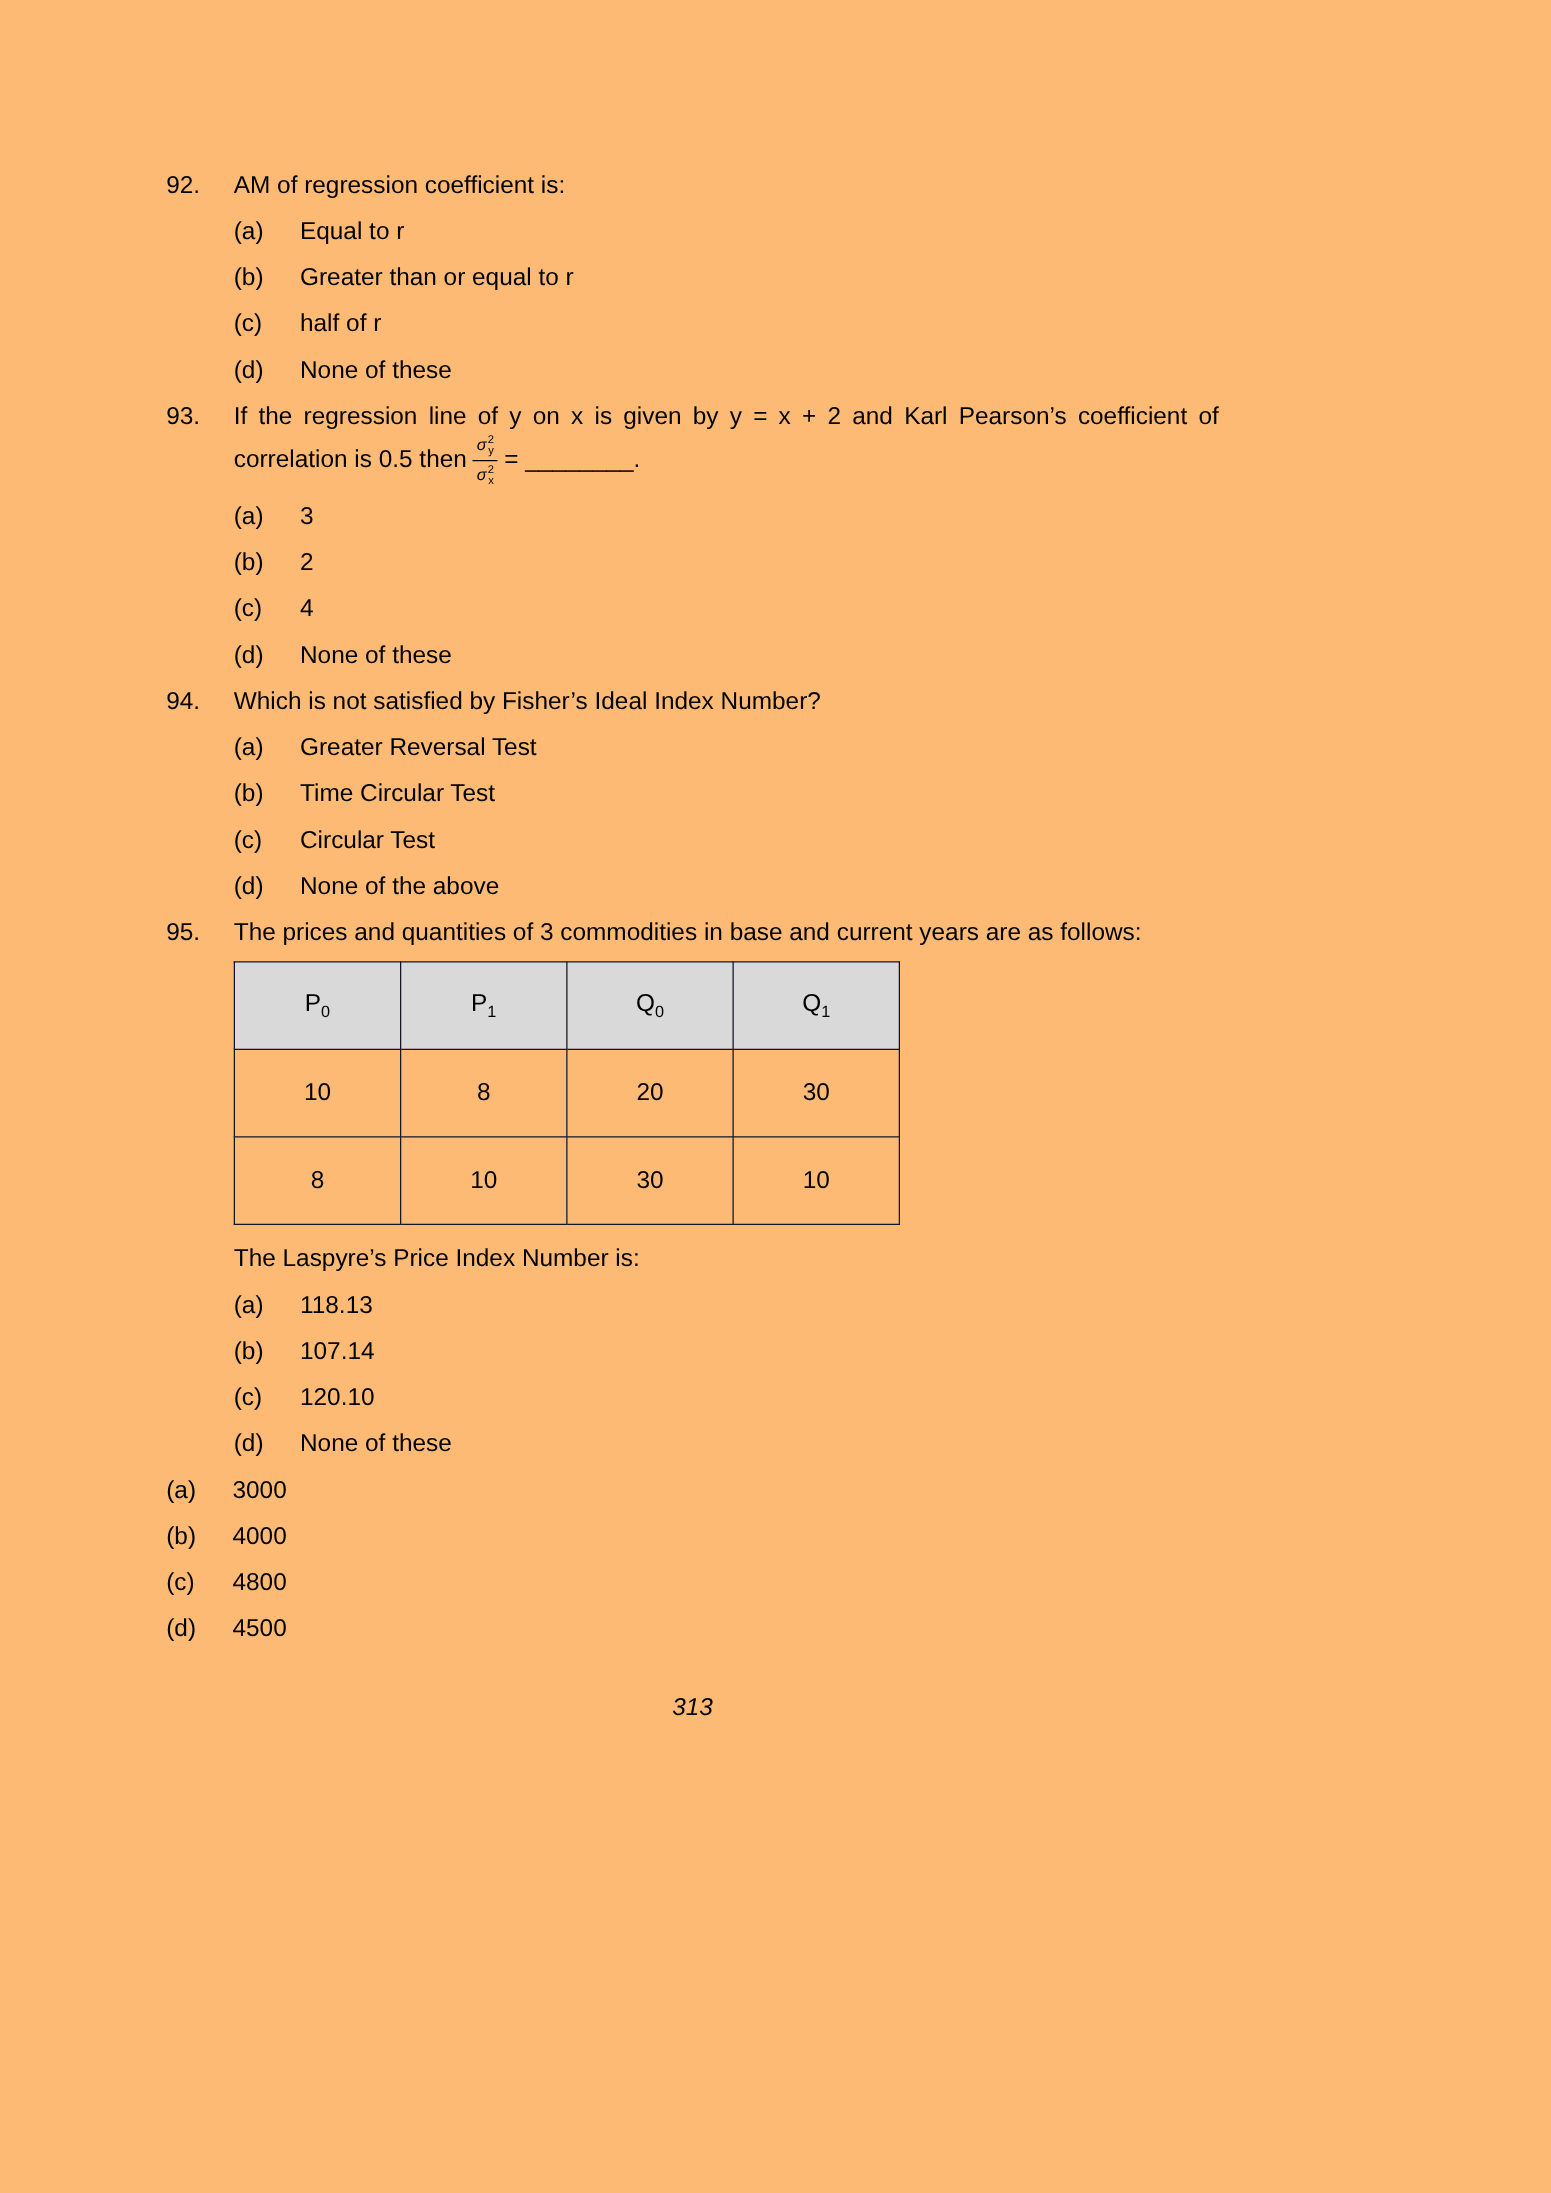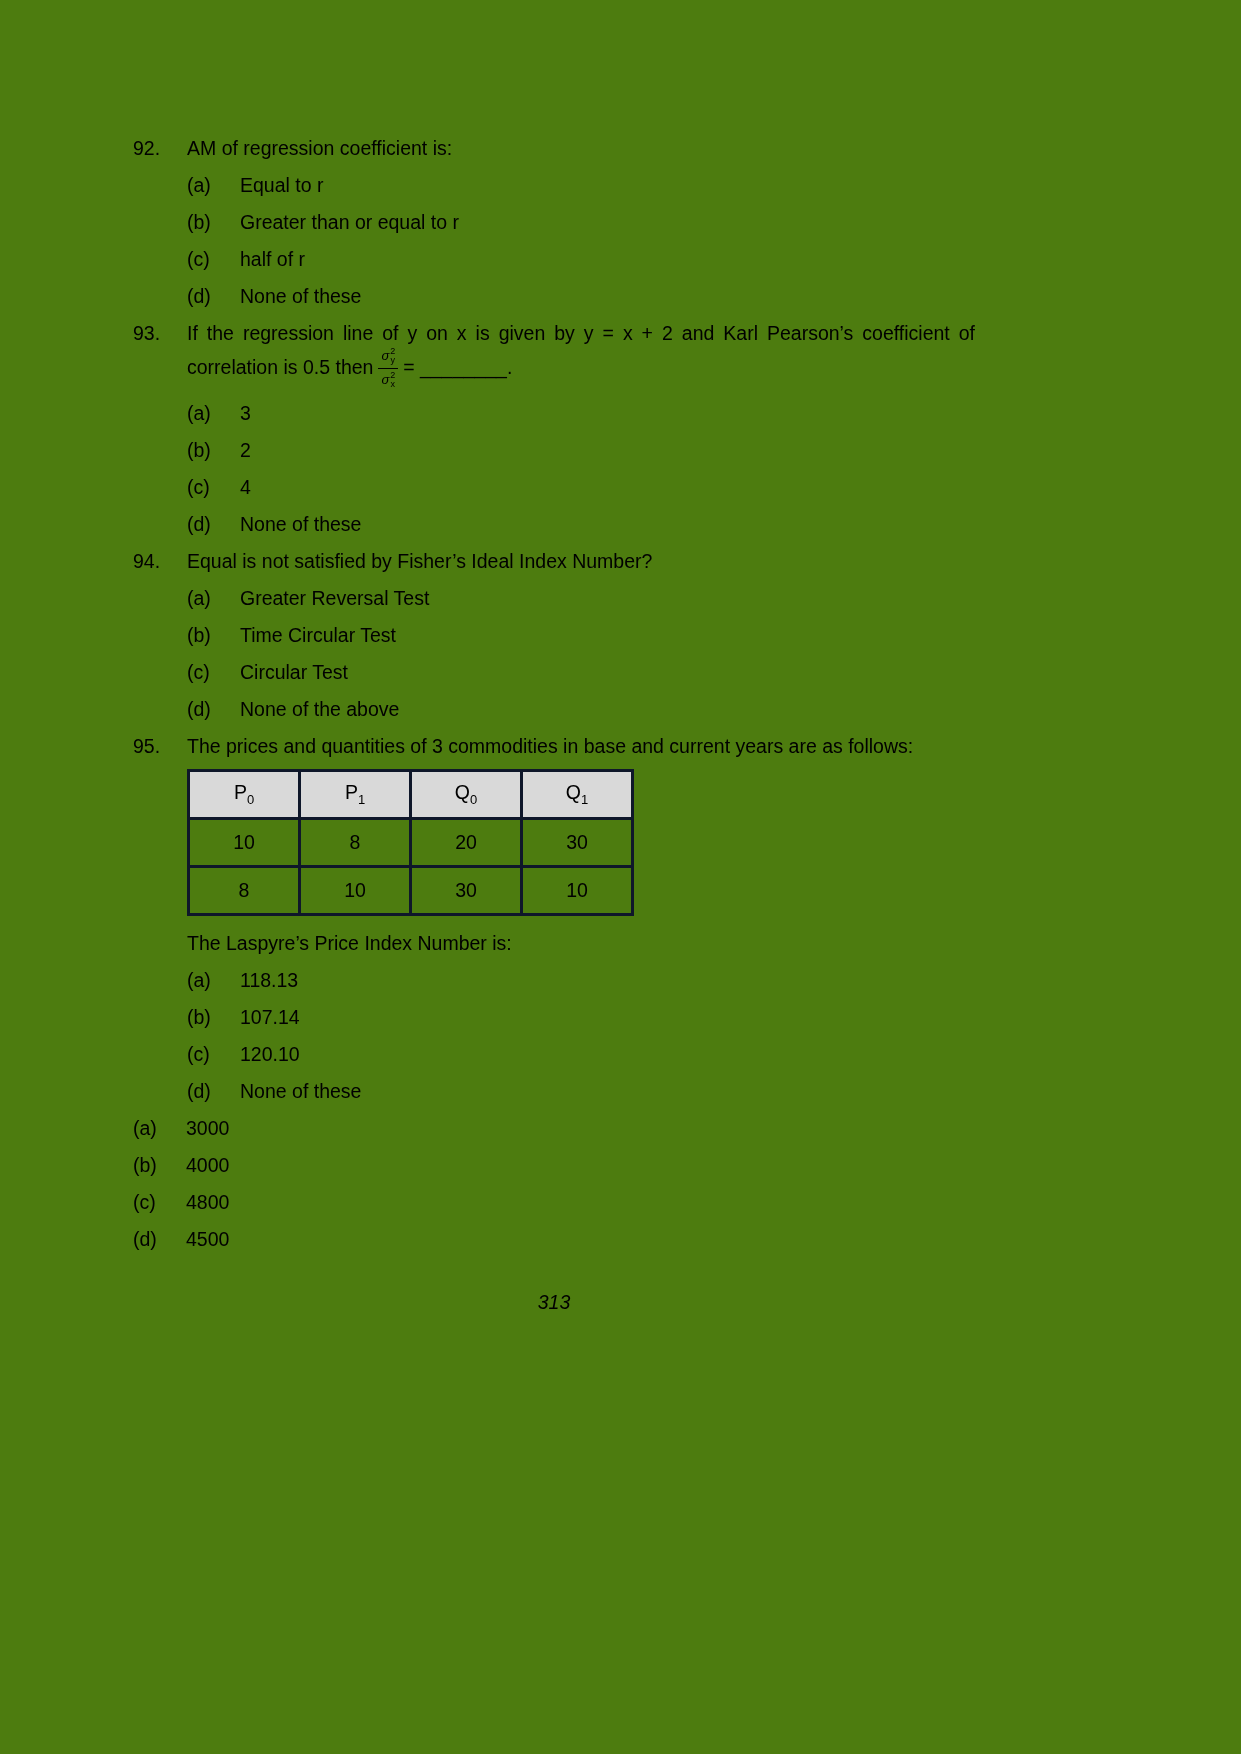--- a/index.html
+++ b/index.html
@@ -1,20 +1,20 @@
 <!DOCTYPE html>
 <html><head>
 <meta charset="utf-8">
 <style>
   html, body { margin: 0; padding: 0; background: #ffffff; }
   .page {
     position: relative;
     width: 1241px;
     height: 1754px;
-    background: #4d7c0f;
+    background: #fdba74;
     color: #000000;
     font-family: "Liberation Sans", sans-serif;
     font-size: 19.5px;
     box-sizing: border-box;
     padding: 134px 266px 0 133px;
     overflow: hidden;
   }
   .q { display: flex; }
   .q-num { flex: 0 0 54px; line-height: 28px; margin-bottom: 9px; }
   .q-body { flex: 1; min-width: 0; }
@@ -42,28 +42,28 @@
     vertical-align: middle;
     font-size: 9px;
     font-style: normal;
     line-height: 1.05;
     margin-left: 1px;
   }
 
   
   table.qtable { border-collapse: collapse; margin: 6px 0 13px 0; }
   .qtable th, .qtable td {
-    border: 3px solid #0f172a;
+    border: 1px solid #0f172a;
     width: 100px;
     height: 37px;
     text-align: center;
     vertical-align: middle;
     font-weight: normal;
     font-size: 19.5px;
-    padding: 4px;
+    padding: 16px;
   }
   .qtable th { background: #d9d9d9; }
   .qtable sub { font-size: 13px; }
 
   .page-number { text-align: center; margin-top: 26px; line-height: 28px; font-style: italic; }
 </style>
 </head>
 <body>
 
 <div class="page">
@@ -122,21 +122,21 @@
           <span class="opt-letter">(d)</span>
           <span class="opt-text">None of these</span>
         </div>
       </div>
     </div>
   </div>
 
   <div class="q">
     <div class="q-num">94.</div>
     <div class="q-body">
-      <div class="q-text">Equal is not satisfied by Fisher’s Ideal Index Number?</div>
+      <div class="q-text">Which is not satisfied by Fisher’s Ideal Index Number?</div>
       <div class="options">
         <div class="option">
           <span class="opt-letter">(a)</span>
           <span class="opt-text">Greater Reversal Test</span>
         </div>
         <div class="option">
           <span class="opt-letter">(b)</span>
           <span class="opt-text">Time Circular Test</span>
         </div>
         <div class="option">

